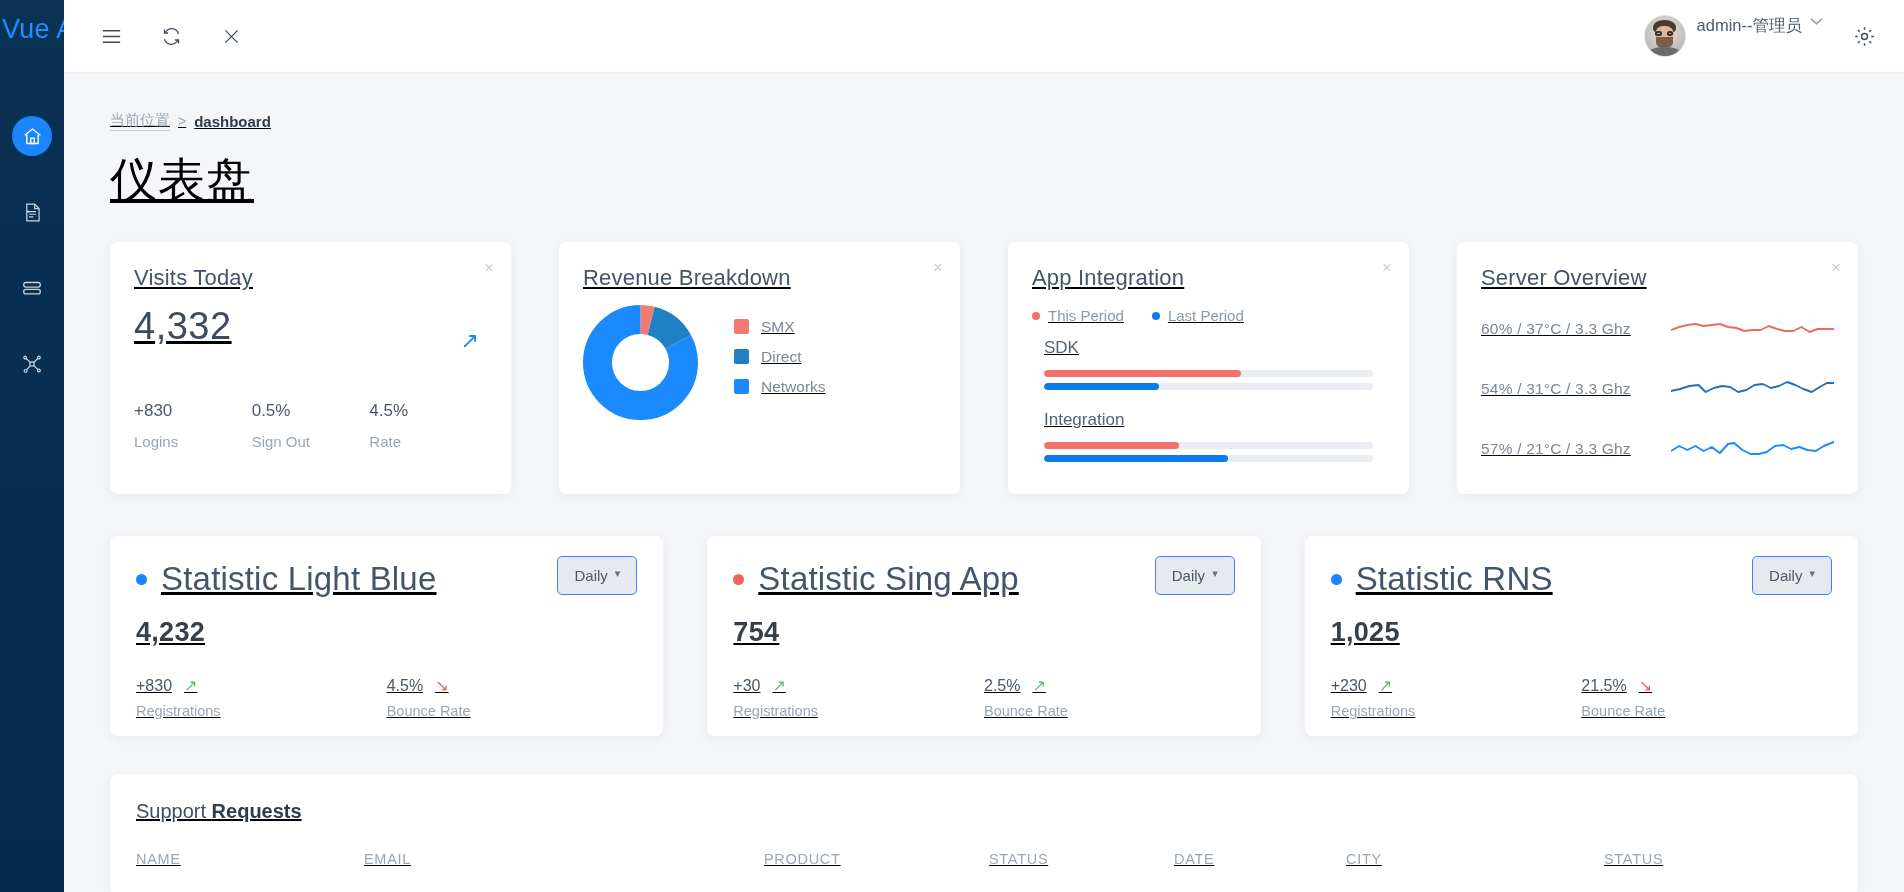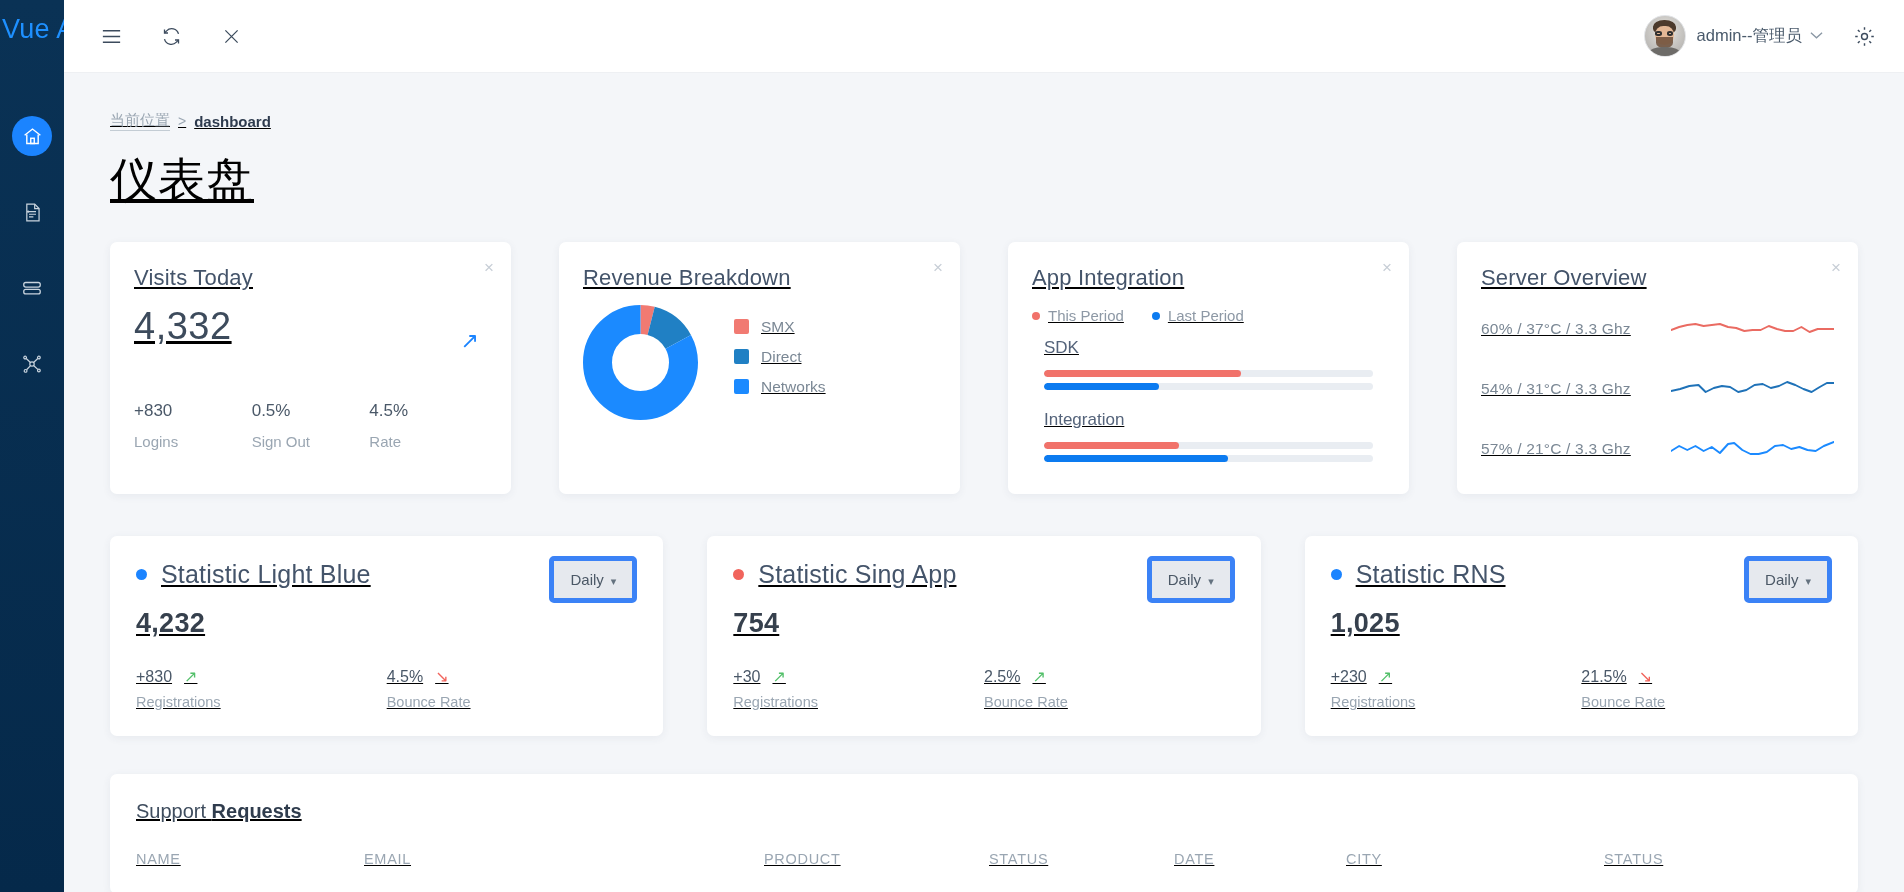--- a/index.html
+++ b/index.html
@@ -48,21 +48,21 @@
     padding: 0 28px 0 26px;
     flex: 0 0 73px;
     border-bottom: 1px solid #eef0f3;
   }
   .hdr-icon {
     width: 42px; height: 42px;
     display: flex; align-items: center; justify-content: center;
     cursor: pointer; color: #3a4a5d;
   }
   .hdr-spacer { flex: 1 1 auto; }
-  .user-box { display: flex; align-items: center; gap: 11px; cursor: pointer; }
+  .user-box { display: flex; align-items: flex-start; gap: 11px; cursor: pointer; }
   .avatar {
     width: 42px; height: 42px; border-radius: 50%;
     background: radial-gradient(circle at 50% 38%, #e9e1d8 0 18%, #cfcdc9 40%, #b9b7b4 75%, #a9a7a4 100%);
     position: relative; overflow: hidden;
     border: 1px solid #e2e4e7;
   }
   .avatar .hair { position:absolute; left:22%; top:10%; width:56%; height:34%; background:#4c3a2c; border-radius:50% 50% 38% 38%; }
   .avatar .face { position:absolute; left:27%; top:26%; width:46%; height:46%; background:#e3b795; border-radius:45% 45% 50% 50%; }
   .avatar .gl { position:absolute; top:37%; width:17%; height:14%; border:2px solid #2f2f2f; border-radius:40%; }
   .avatar .gl.l { left:27%; } .avatar .gl.r { left:55%; }
@@ -144,26 +144,26 @@
 
   
   .row2 { display: flex; gap: 44px; margin-top: 42px; }
   .stat {
     background: #fff; border-radius: 7px; flex: 1 1 0; min-width: 0;
     box-shadow: 0 2px 9px rgba(50,70,100,.07);
     height: 200px; position: relative; padding: 24px 26px 0 26px;
   }
   .stat-head { display: flex; align-items: center; }
   .stat-dot { width: 11px; height: 11px; border-radius: 50%; flex: 0 0 11px; margin-right: 14px; }
-  .stat-title { font-size: 25px; color: #44546a; font-weight: 400; letter-spacing: .2px; }
+  .stat-title { font-size: 33px; color: #44546a; font-weight: 400; letter-spacing: .2px; }
   .daily {
     position: absolute; right: 26px; top: 20px;
-    background: #e6e9ee; border: 5px solid #3b82f6; color: #4b5866;
+    background: #e6e9ee; border: 1px solid #3b82f6; color: #4b5866;
     border-radius: 5px; font-size: 15px; padding: 10px 16px;
-    display: flex; align-items: flex-end; gap: 7px; cursor: pointer;
+    display: flex; align-items: flex-start; gap: 7px; cursor: pointer;
   }
   .daily .cv { font-size: 11px; color: #64727f; }
   .stat-big { font-size: 27px; font-weight: bold; color: #36404d; margin-top: 19px; letter-spacing: .3px; }
   .stat-foot { display: flex; margin-top: 29px; }
   .sf-col { flex: 1 1 0; }
   .sf-line { display: flex; align-items: center; gap: 12px; }
   .sf-val { font-size: 16px; color: #4a5868; }
   .sf-arr { font-size: 16px; line-height: 1; }
   .sf-lab { font-size: 14.5px; color: #9aa6b2; margin-top: 8px; }
 

